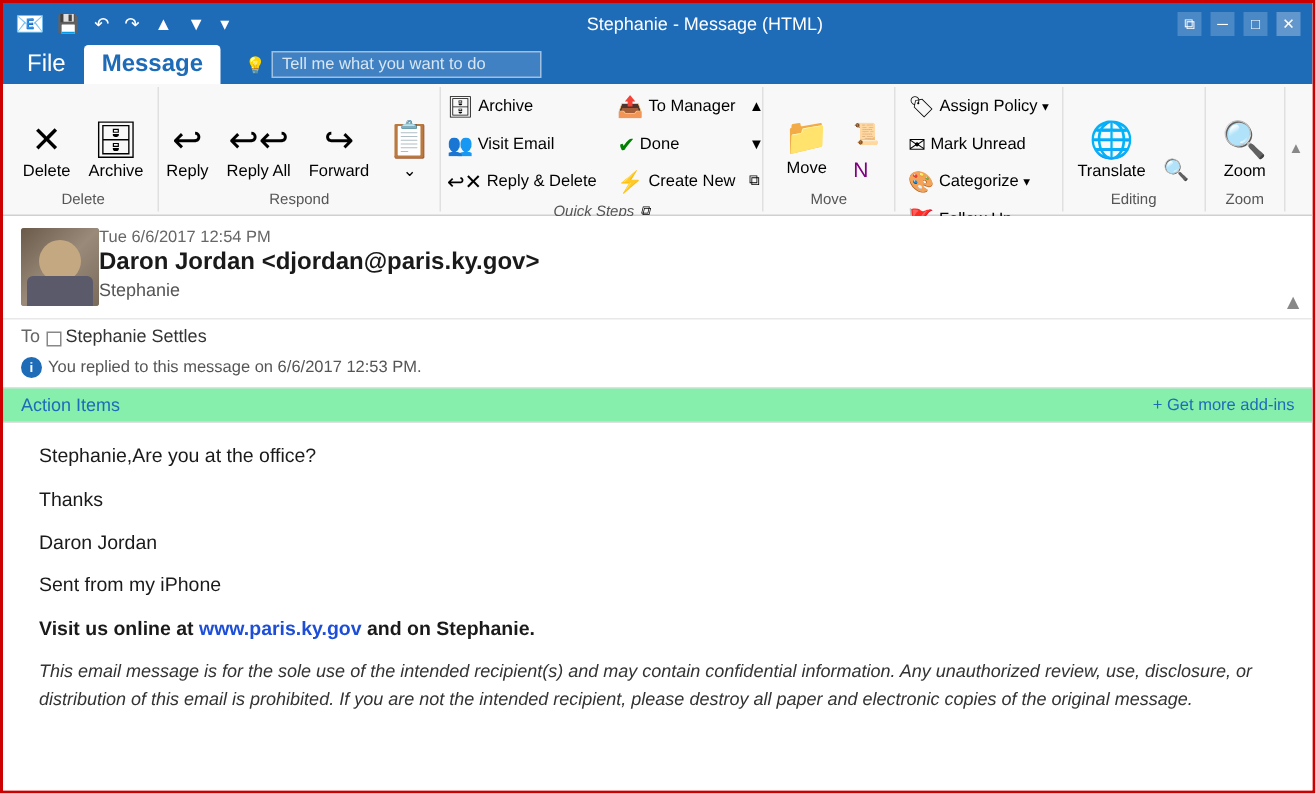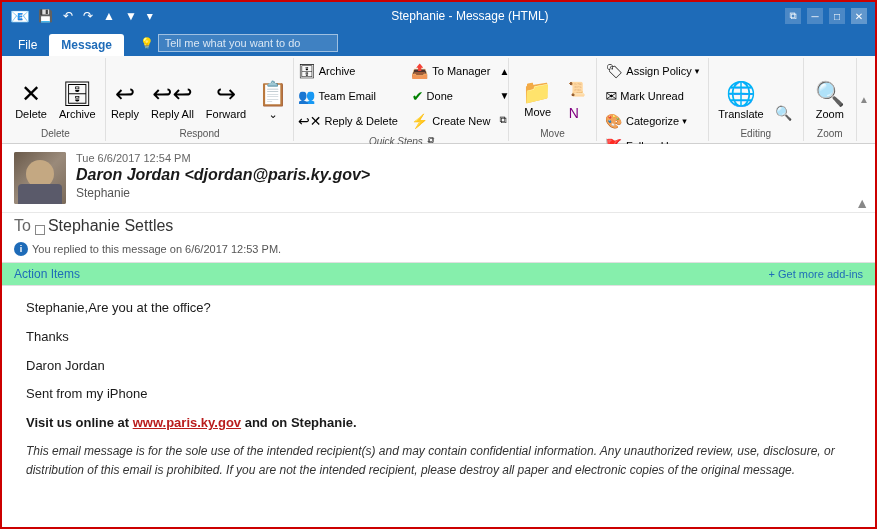--- a/index.html
+++ b/index.html
@@ -56,21 +56,21 @@
     
     .ribbon-tabs {
       background: #1e6bb8;
       display: flex;
       align-items: flex-end;
       padding: 0 4px;
       height: 26px;
     }
     .ribbon-tab {
       padding: 4px 12px;
-      font-size: 12px;
+      font-size: 16px;
       cursor: pointer;
       color: white;
       border-radius: 3px 3px 0 0;
     }
     .ribbon-tab.active {
       background: #fff;
       color: #1e6bb8;
       font-weight: bold;
     }
     .ribbon-tab-tell {
@@ -175,21 +175,20 @@
       overflow-y: auto;
       background: white;
     }
     .email-header {
       padding: 8px 12px;
       border-bottom: 1px solid #e8e8e8;
     }
     .email-meta {
       display: flex;
       align-items: flex-start;
-      gap: 10px;
     }
     .avatar {
       width: 52px;
       height: 52px;
       border-radius: 2px;
       background: #8a7a6a;
       flex-shrink: 0;
       overflow: hidden;
       display: flex;
       align-items: center;
@@ -225,31 +224,30 @@
     .email-date {
       font-size: 11px;
       color: #666;
       margin-bottom: 2px;
     }
     .email-from {
       font-size: 16px;
       font-weight: 600;
       color: #1a1a1a;
       margin-bottom: 2px;
-      font-style: italic;
     }
     .email-from-sub {
       font-size: 12px;
       color: #555;
     }
     .email-to-row {
       display: flex;
       align-items: flex-end;
       padding: 4px 12px;
-      font-size: 16px;
+      font-size: 12px;
       color: #333;
     }
     .to-label { color: #666; margin-right: 4px; }
     .checkbox-inline {
       width: 10px;
       height: 10px;
       border: 1px solid #888;
       display: inline-block;
       margin-right: 3px;
     }
@@ -293,21 +291,21 @@
       cursor: pointer;
     }
 
     .email-body {
       padding: 12px 24px;
       font-size: 13px;
       line-height: 1.6;
       color: #1a1a1a;
     }
     .email-body p { margin-bottom: 8px; }
-    .email-link { color: #b91c1c; text-decoration: underline; }
+    .email-link { color: #1d4ed8; }
     .email-disclaimer {
       font-style: italic;
       font-size: 12px;
       color: #333;
       margin-top: 8px;
     }
 
     
     .email-header-wrapper {
       position: relative;
@@ -396,21 +394,21 @@
 
     <div class="ribbon-group" style="min-width:160px;">
       <div style="flex:1;display:flex;align-items:center;gap:4px;padding-bottom:2px;">
         <div class="quick-steps-area">
           <div class="ribbon-btn-small">
             <span class="icon-small">🗄</span>
             <span>Archive</span>
           </div>
           <div class="ribbon-btn-small">
             <span class="icon-small">👥</span>
-            <span>Team Email</span>
+            <span>Visit Email</span>
           </div>
           <div class="ribbon-btn-small">
             <span class="icon-small">↩✕</span>
             <span>Reply &amp; Delete</span>
           </div>
         </div>
         <div class="quick-steps-area">
           <div class="ribbon-btn-small">
             <span class="icon-small">📤</span>
             <span>To Manager</span>

